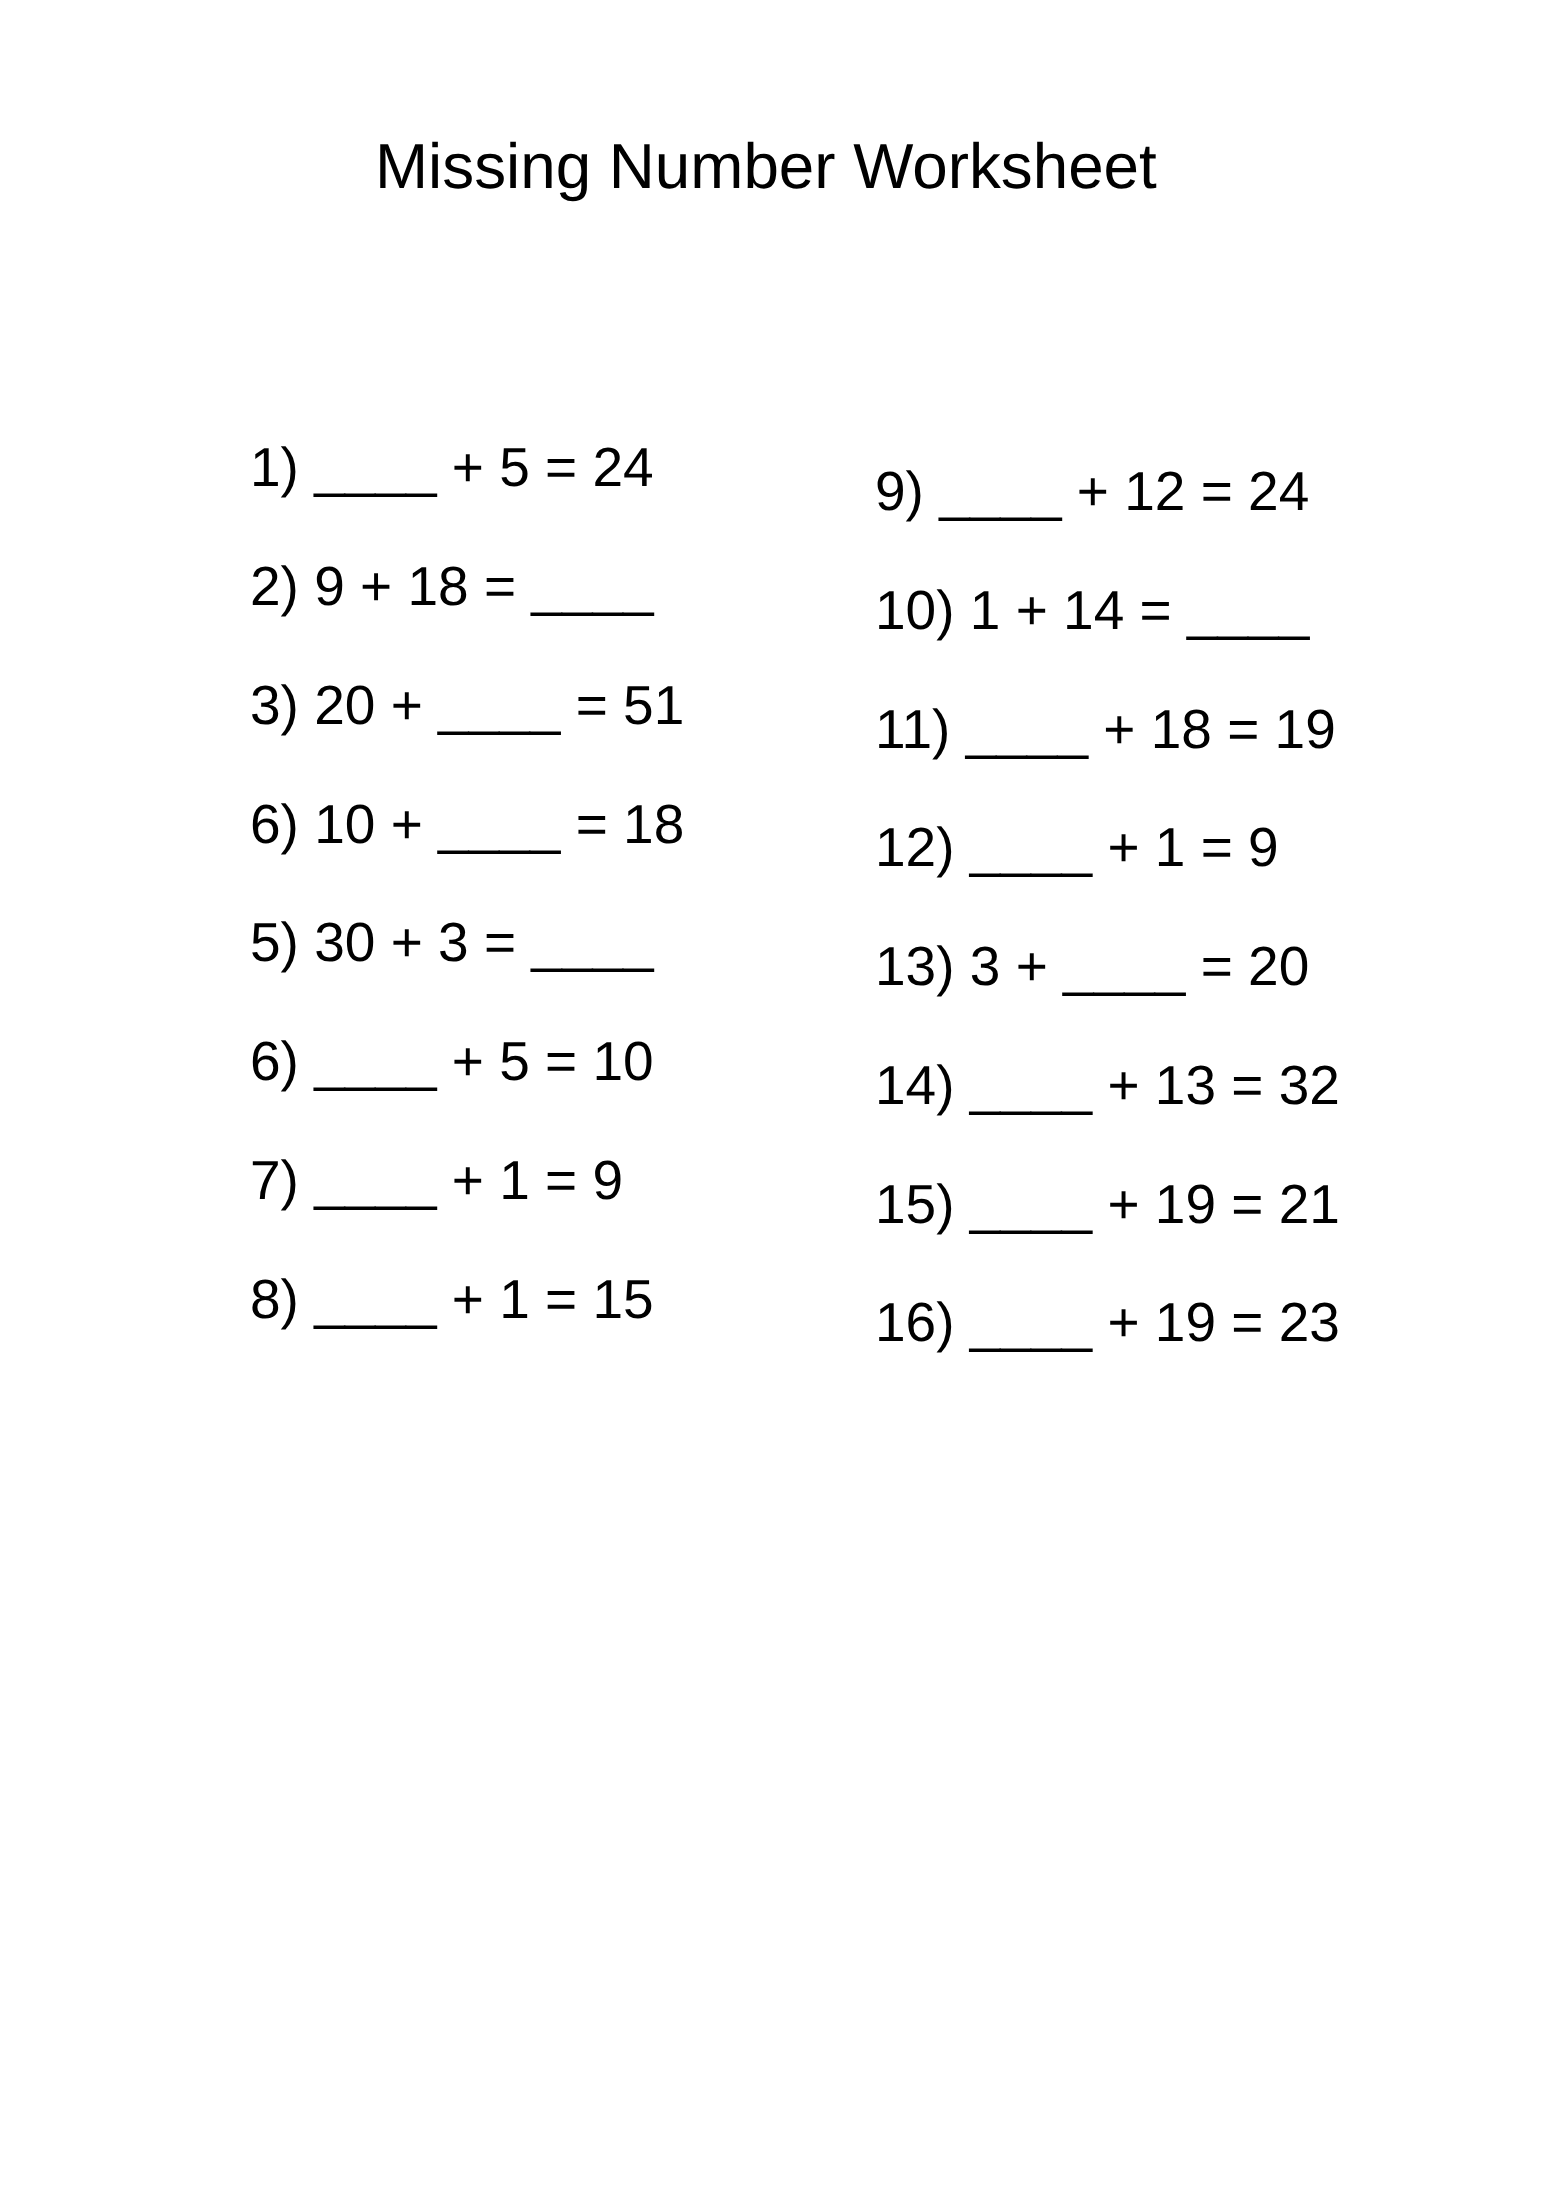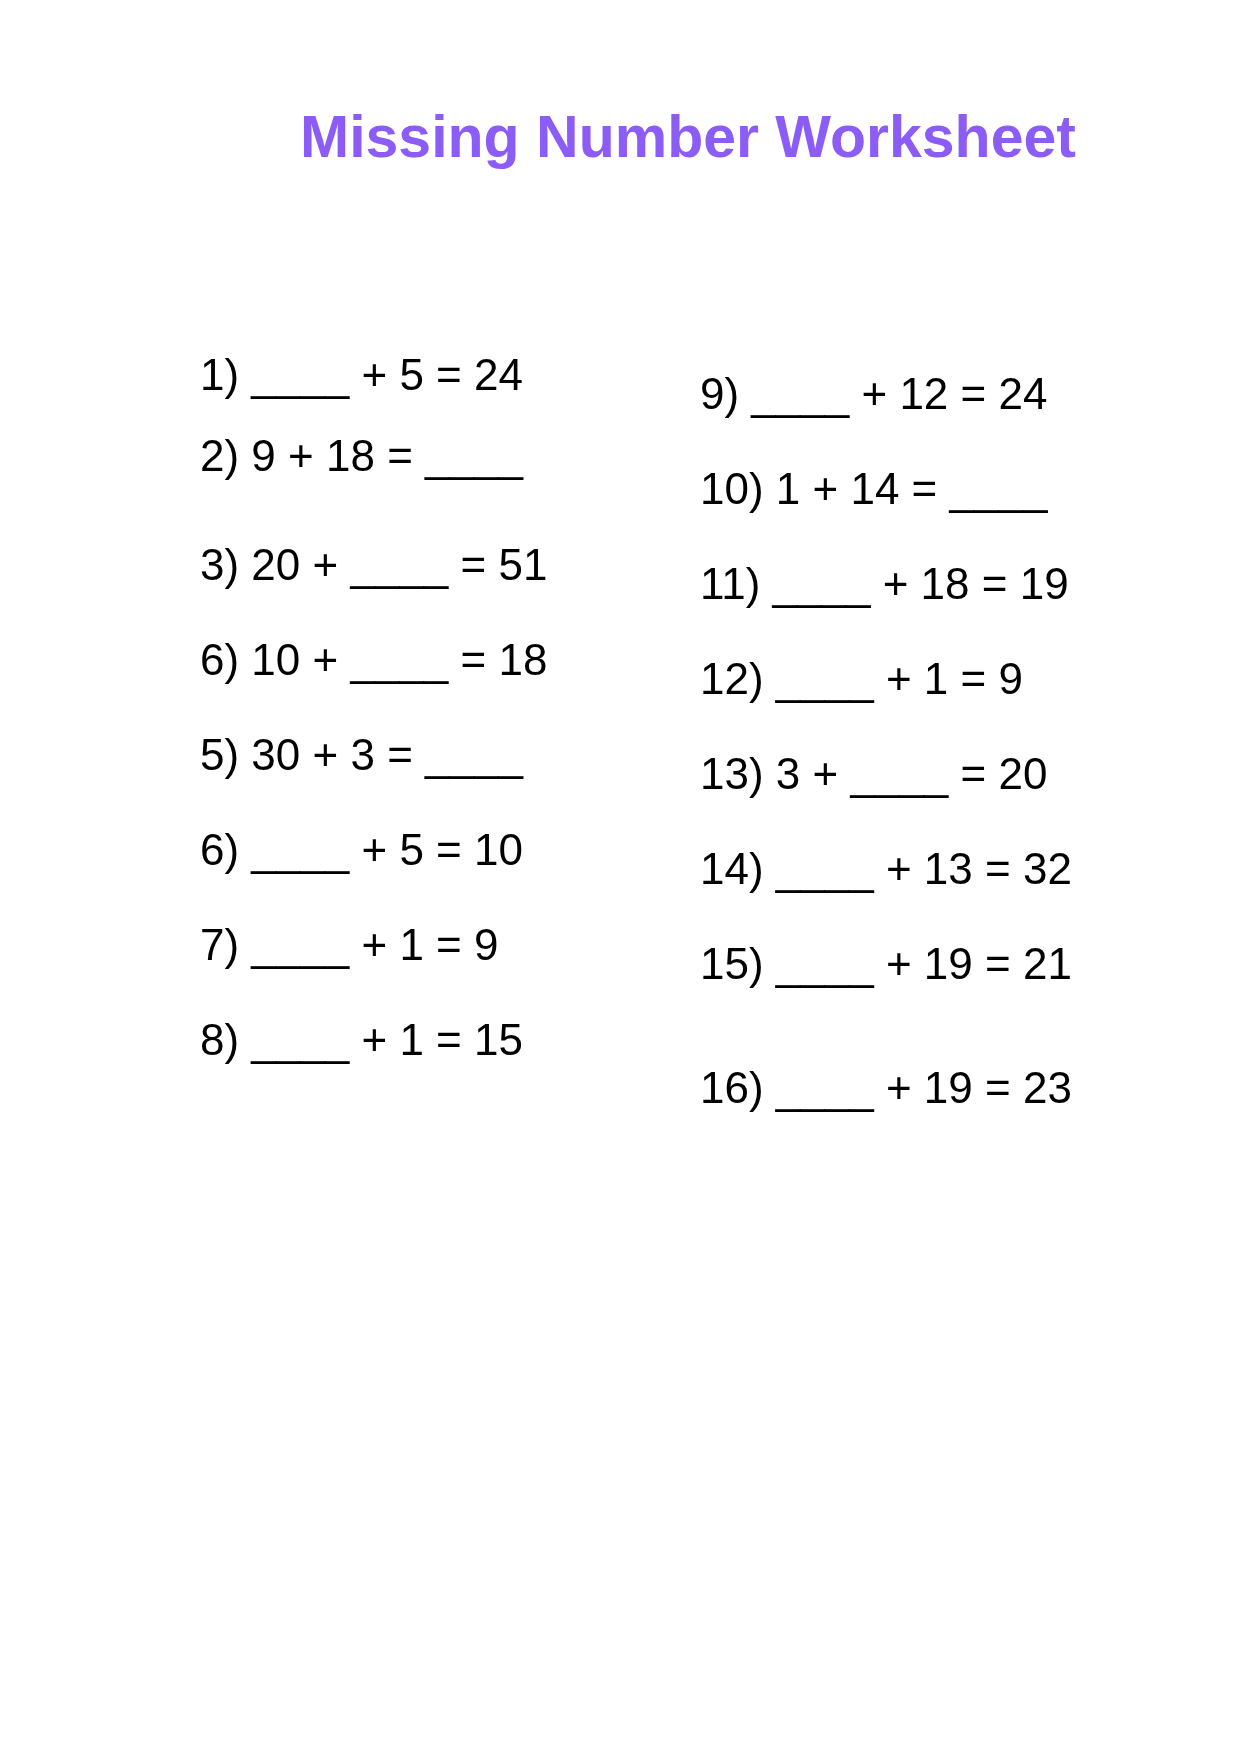--- a/index.html
+++ b/index.html
@@ -19,26 +19,26 @@
       position: absolute;
       left: 0; top: 0;
       width: 1240px;
       height: 1754px;
       background: #ffffff;
     }
     .title {
       position: absolute;
       left: 300px;
       top: 103px;
-      font-size: 59px;
+      font-size: 51px;
       line-height: normal;
       white-space: nowrap;
       margin: 0;
-      font-weight: bold;
-      color: #8b5cf6;
+      font-weight: normal;
+      color: #000000;
     }
     .subtitle {
       position: absolute;
       left: 500px;
       top: 182px;
       font-size: 44px;
       line-height: normal;
       white-space: nowrap;
       color: #808080;
     }
@@ -54,32 +54,32 @@
     .col-right { left: 700px; margin-top: 19px; }
   </style>
 </head>
 <body>
 
 <div class="page">
   <h1 class="title">Missing Number Worksheet</h1>
 
   <div>
     <div class="problem col-left" style="top:350px">1) ____ + 5 = 24</div>
-    <div class="problem col-left" style="top:431px">2) 9 + 18 = ____</div>
+    <div class="problem col-left" style="top:445px">2) 9 + 18 = ____</div>
     <div class="problem col-left" style="top:540px">3) 20 + ____ = 51</div>
     <div class="problem col-left" style="top:635px">6) 10 + ____ = 18</div>
     <div class="problem col-left" style="top:730px">5) 30 + 3 = ____</div>
     <div class="problem col-left" style="top:825px">6) ____ + 5 = 10</div>
     <div class="problem col-left" style="top:920px">7) ____ + 1 = 9</div>
     <div class="problem col-left" style="top:1015px">8) ____ + 1 = 15</div>
   </div>
 
   <div>
     <div class="problem col-right" style="top:350px">9) ____ + 12 = 24</div>
     <div class="problem col-right" style="top:445px">10) 1 + 14 = ____</div>
     <div class="problem col-right" style="top:540px">11) ____ + 18 = 19</div>
     <div class="problem col-right" style="top:635px">12) ____ + 1 = 9</div>
     <div class="problem col-right" style="top:730px">13) 3 + ____ = 20</div>
     <div class="problem col-right" style="top:825px">14) ____ + 13 = 32</div>
     <div class="problem col-right" style="top:920px">15) ____ + 19 = 21</div>
-    <div class="problem col-right" style="top:1044px">16) ____ + 19 = 23</div>
+    <div class="problem col-right" style="top:1015px">16) ____ + 19 = 23</div>
   </div>
 </div>
 
 </body></html>

